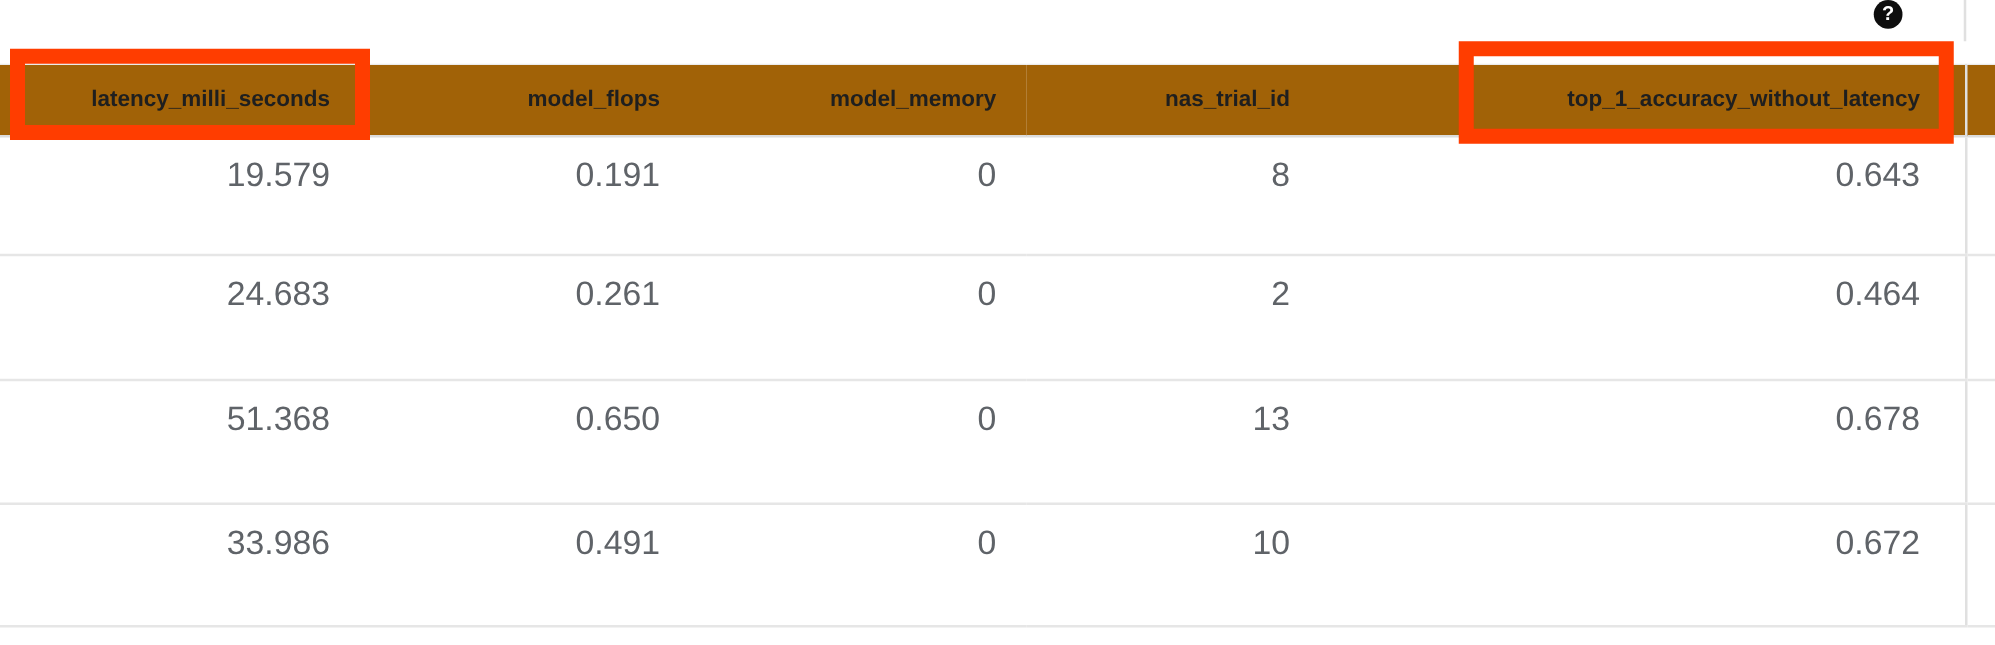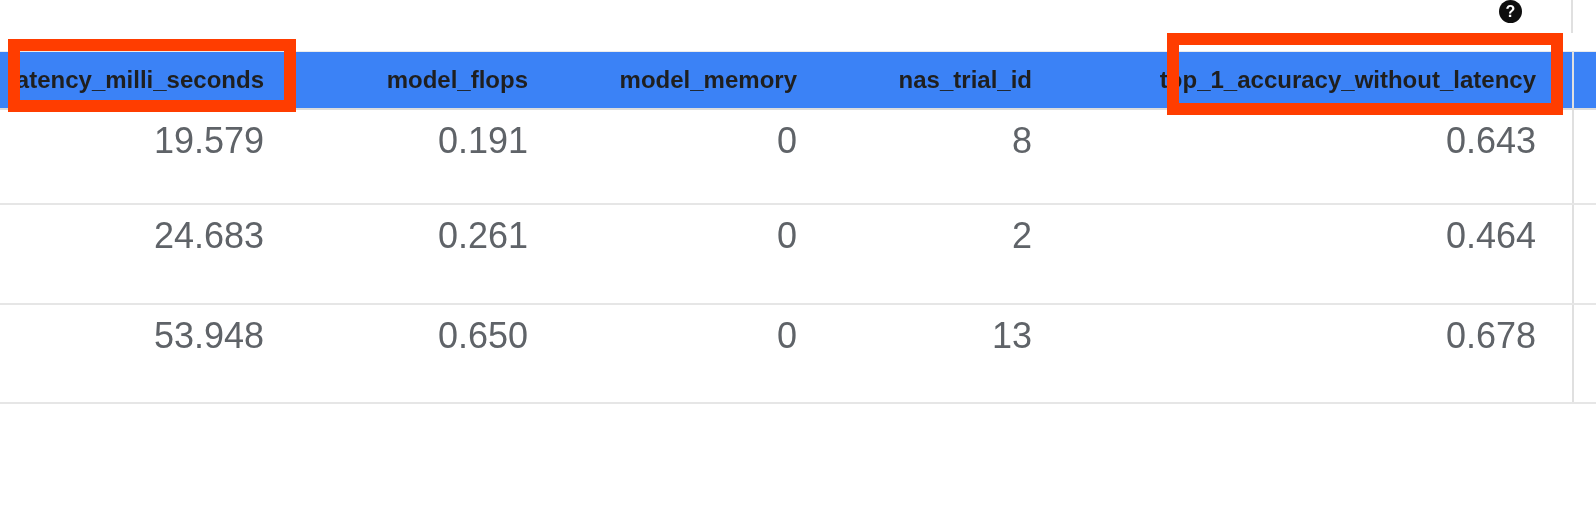--- a/index.html
+++ b/index.html
@@ -7,30 +7,30 @@
     width:1596px;height:516px;position:relative;overflow:hidden;
     background:#ffffff;
     font-family:"Liberation Sans", sans-serif;
   }
   .metrics-table{
     position:absolute;left:0;top:51px;
     width:1596px;border-collapse:collapse;table-layout:fixed;
   }
   .metrics-table th{
     box-sizing:border-box;height:57px;vertical-align:middle;
-    background:#3b82f6;
+    background:#a16207;
     border-top:1px solid #ebebeb;
     border-bottom:2px solid #dcdcdc;
-    font-size:24px;font-weight:700;color:#1f1f1f;
+    font-size:18px;font-weight:700;color:#1f1f1f;
     text-align:right;padding:0 24px 0 0;white-space:nowrap;
   }
   .metrics-table td{
     box-sizing:border-box;vertical-align:top;
     border-bottom:2px solid #e6e6e6;
-    font-size:36px;font-weight:400;color:#5f6368;
+    font-size:27px;font-weight:400;color:#5f6368;
     text-align:right;padding:17px 24px 0 0;white-space:nowrap;
     line-height:27px;
   }
   .metrics-table tr.r1 td{height:95px;}
   .metrics-table tr.r2 td{height:100px;padding-left:10px;}
   .metrics-table tr.r3 td{height:99px;}
   .metrics-table tr.r4 td{height:98px;}
   .metrics-table .col5{padding-right:36px;}
   .metrics-table .col6{border-left:2px solid #e0e0e0;padding:0;}
   .top-divider{
@@ -91,24 +91,32 @@
     </tr>
     <tr class="r2">
       <td>24.683</td>
       <td>0.261</td>
       <td>0</td>
       <td>2</td>
       <td class="col5">0.464</td>
       <td class="col6"></td>
     </tr>
     <tr class="r3">
-      <td>53.948</td>
+      <td>51.368</td>
       <td>0.650</td>
       <td>0</td>
       <td>13</td>
       <td class="col5">0.678</td>
+      <td class="col6"></td>
+    </tr>
+    <tr class="r4">
+      <td>33.986</td>
+      <td>0.491</td>
+      <td>0</td>
+      <td>10</td>
+      <td class="col5">0.672</td>
       <td class="col6"></td>
     </tr>
   </tbody>
 </table>
 
 <div class="annotation-box annotation-a"></div>
 <div class="annotation-box annotation-b"></div>
 
 </body></html>

